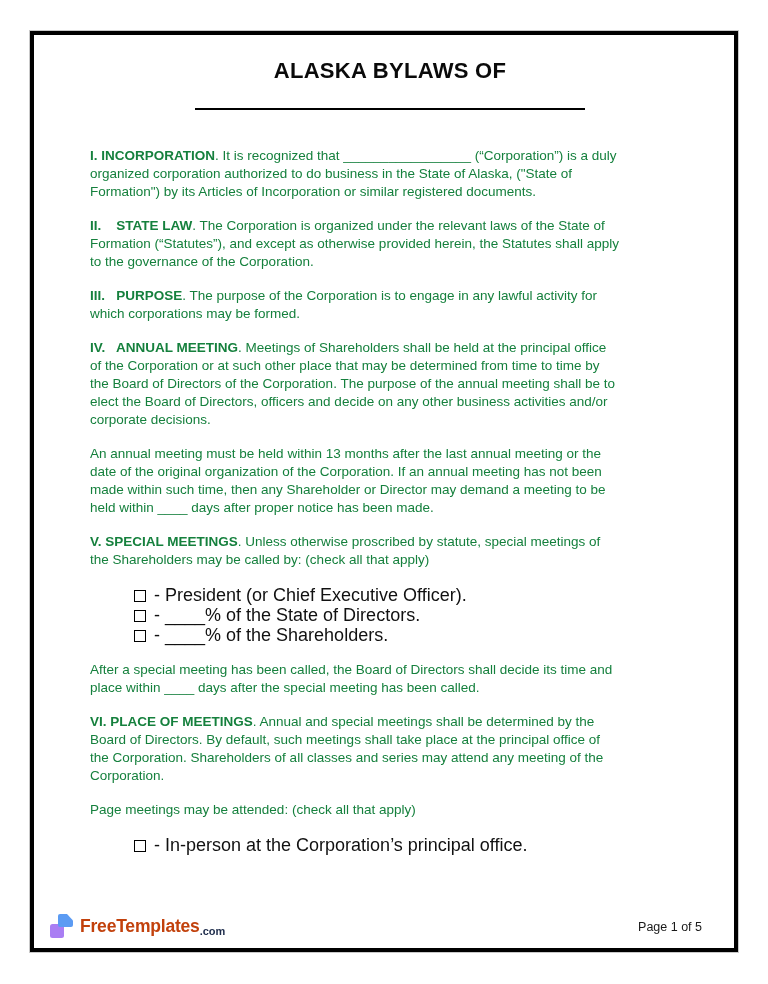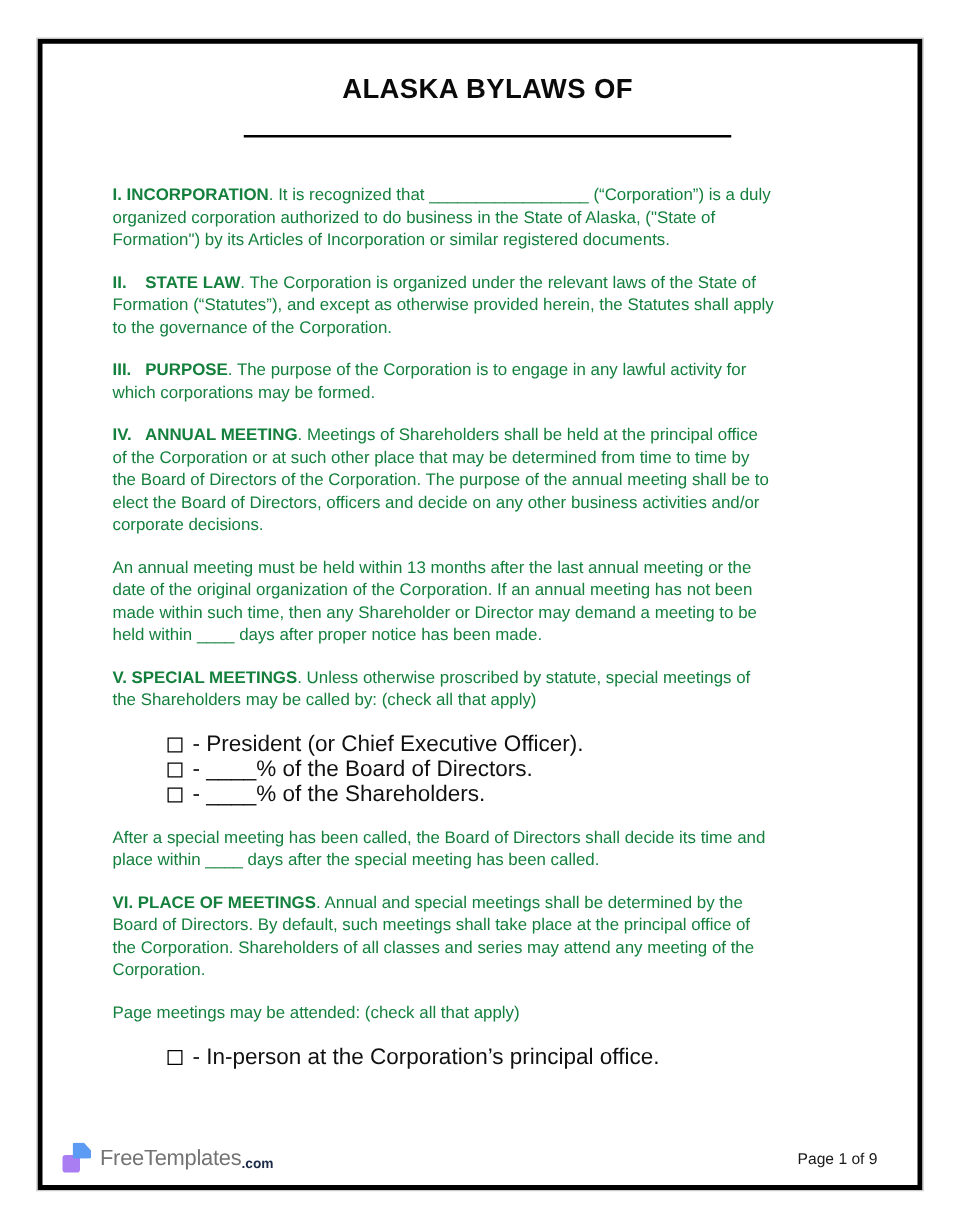--- a/index.html
+++ b/index.html
@@ -93,22 +93,22 @@
   .logo-blue {
     position:absolute;
     right:0; top:0;
     width:15px; height:13px;
     border-radius:2px;
     background:#5b9bf3;
     clip-path:polygon(0 0, 60% 0, 100% 50%, 100% 100%, 0 100%);
   }
   .brand {
     font-size:17.5px;
-    font-weight:400;
-    color:#737373;
+    font-weight:700;
+    color:#c2410c;
     letter-spacing:-0.2px;
   }
   .brand-suffix {
     font-size:11px;
     font-weight:700;
     color:#1c2b4a;
     align-self:flex-end;
     padding-bottom:2px;
   }
   .page-num {
@@ -148,21 +148,21 @@
     <p class="para"><span>An annual meeting must be held within 13 months after the last annual meeting or the
 date of the original organization of the Corporation. If an annual meeting has not been
 made within such time, then any Shareholder or Director may demand a meeting to be
 held within ____ days after proper notice has been made.</span></p>
 
     <p class="para"><span class="hd">V. SPECIAL MEETINGS</span><span>. Unless otherwise proscribed by statute, special meetings of
 the Shareholders may be called by: (check all that apply)</span></p>
 
     <div class="checklist">
       <div class="check-row"><span class="checkbox"></span><span class="check-label">- President (or Chief Executive Officer).</span></div>
-      <div class="check-row"><span class="checkbox"></span><span class="check-label">- ____% of the Board of Directors.</span></div>
+      <div class="check-row"><span class="checkbox"></span><span class="check-label">- ____% of the State of Directors.</span></div>
       <div class="check-row"><span class="checkbox"></span><span class="check-label">- ____% of the Shareholders.</span></div>
     </div>
 
     <p class="para"><span>After a special meeting has been called, the Board of Directors shall decide its time and
 place within ____ days after the special meeting has been called.</span></p>
 
     <p class="para"><span class="hd">VI. PLACE OF MEETINGS</span><span>. Annual and special meetings shall be determined by the
 Board of Directors. By default, such meetings shall take place at the principal office of
 the Corporation. Shareholders of all classes and series may attend any meeting of the
 Corporation.</span></p>
@@ -178,14 +178,14 @@
 
 <div class="footer">
   <div class="logo">
     <span class="logo-icon">
       <span class="logo-purple"></span>
       <span class="logo-blue"></span>
     </span>
     <span class="brand">FreeTemplates</span>
     <span class="brand-suffix">.com</span>
   </div>
-  <div class="page-num">Page 1 of 9</div>
+  <div class="page-num">Page 1 of 5</div>
 </div>
 
 </body></html>

